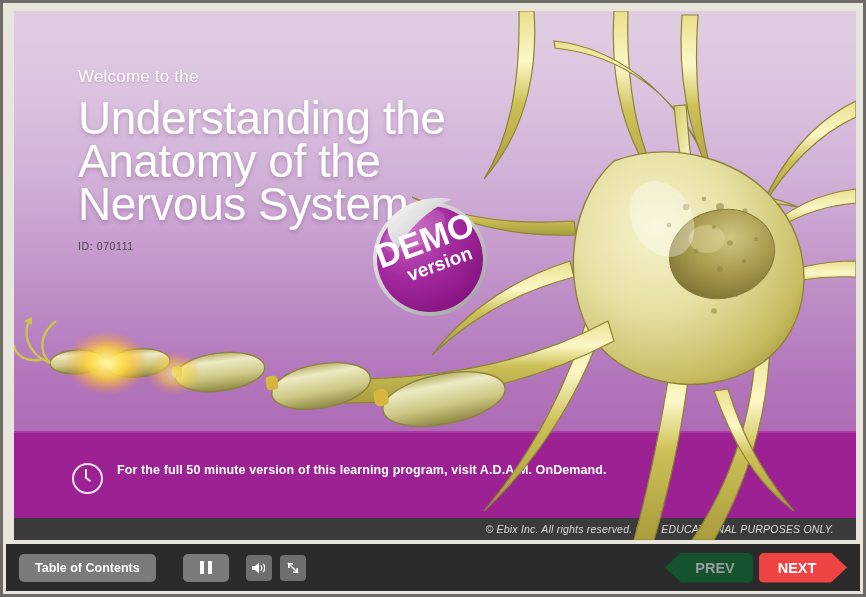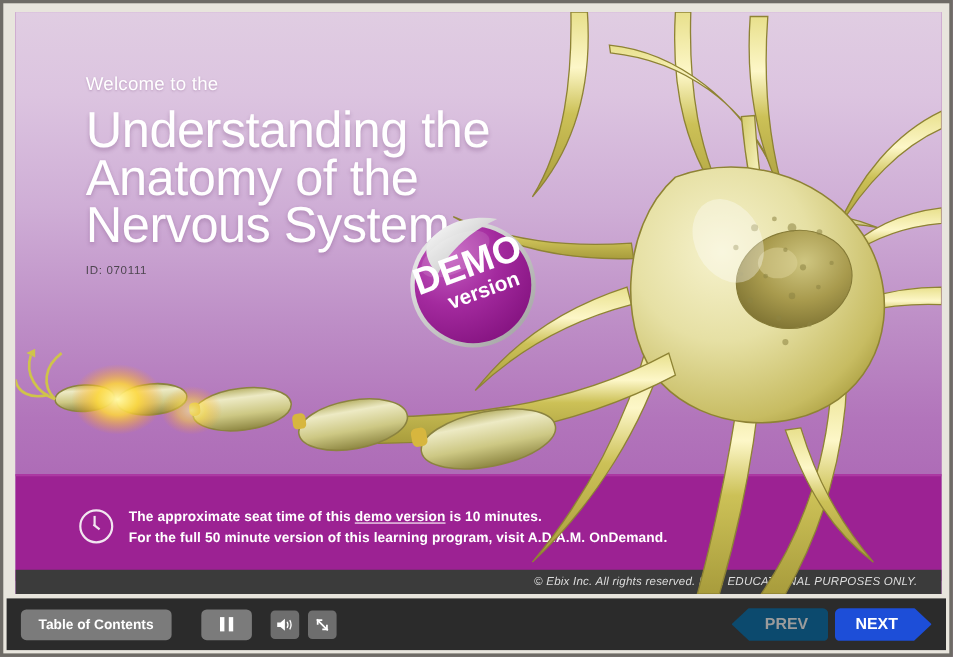--- a/index.html
+++ b/index.html
@@ -65,24 +65,24 @@
          background:#b9b9b9;border:1px solid #6f6f6f;border-radius:50%;cursor:pointer;}
 
   .iconbtn{width:26px;height:26px;background:#6e6e6e;border-radius:4px;display:flex;align-items:center;
            justify-content:center;cursor:pointer;}
   .vol{margin-left:17px;}
   .fs{margin-left:8px;}
 
   .spacer{flex:1;}
   .navbtn{height:30px;display:flex;align-items:center;justify-content:center;font-size:14.5px;font-weight:bold;
           font-family:"Liberation Sans",sans-serif;cursor:pointer;}
-  .prev{width:76px;background:#0c4a6e;color:#9b9b9b;margin-right:6px;
+  .prev{width:76px;background:#14532d;color:#9b9b9b;margin-right:6px;
         clip-path:polygon(0% 50%,16px 0%,100% 0%,100% 100%,16px 100%);
         border-radius:0 5px 5px 0;padding-left:12px;}
-  .next{width:76px;background:#1d4ed8;color:#ffffff;margin-right:13px;
+  .next{width:76px;background:#ef4444;color:#ffffff;margin-right:13px;
         clip-path:polygon(0% 0%,calc(100% - 16px) 0%,100% 50%,calc(100% - 16px) 100%,0% 100%);
         border-radius:5px 0 0 5px;padding-right:12px;}
 </style>
 </head>
 <body>
 
 <div class="app">
 <div class="frame">
 
   <div class="stage">
@@ -236,25 +236,20 @@
           <text class="st1" x="74" y="58" text-anchor="middle">DEMO</text>
           <text class="st2" x="80" y="80" text-anchor="middle">version</text>
         </g>
       </svg>
     </div>
 
     <div class="band">
       <div class="band-inner">
         <div class="clock"></div>
         <div class="band-txt">
-          <div>
-            <span>The approximate seat time of this</span>
-            <span class="u">demo version</span>
-            <span>is 10 minutes.</span>
-          </div>
           <div>For the full 50 minute version of this learning program, visit A.D.A.M. OnDemand.</div>
         </div>
       </div>
     </div>
 
     <div class="copy">
       <span>© Ebix Inc. All rights reserved. FOR EDUCATIONAL PURPOSES ONLY.</span>
     </div>
   </div>
 

